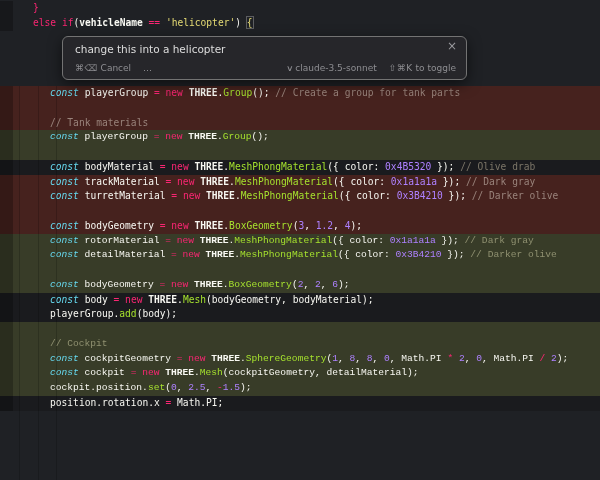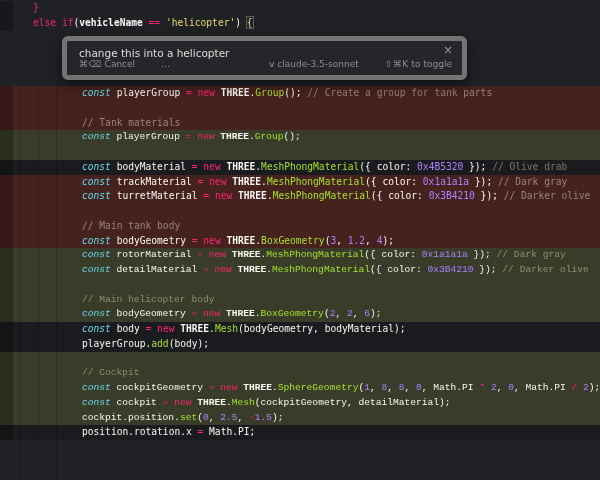--- a/index.html
+++ b/index.html
@@ -18,21 +18,21 @@
   }
   .line::before{ 
     content:"";position:absolute;left:0;top:0;bottom:0;width:13px;
     background:rgba(0,0,0,0.25);
   }
   .line.plain{background:transparent;}
   .line.normal{background:#1a1b1e;}
   .line.del{background:#46221e;}
   .line.add{background:#383c28;font-family:Liberation Mono, monospace;}
   .ind1{padding-left:33px;}
-  .ind2{padding-left:82px;}
+  .ind2{padding-left:50px;}
   .widget-gap{height:55.5px;}
   
   .tk-kw{color:#f92672;}
   .tk-ty{color:#66d9ef;font-style:italic;}
   .tk-fn{color:#a6e22e;}
   .tk-num{color:#ae81ff;}
   .tk-str{color:#e6db74;}
   .tk-pl{color:#f8f8f2;}
   .tk-bold{color:#f8f8f2;font-weight:bold;}
   .tk-cm{color:#7c7668;}
@@ -40,66 +40,64 @@
   .line.add .tk-cm{color:#8f9070;}
   .tk-brm{color:#e6db74;box-shadow:0 0 0 1px rgba(210,210,210,0.35);}
   
   .guide{
     position:absolute;top:86px;bottom:0;width:1px;
     background:rgba(0,0,0,0.18);pointer-events:none;
   }
   
   #prompt-box{
     position:absolute;left:62px;top:36px;width:405px;height:44px;
-    background:#26262a;border:5px solid #737373;border-radius:6px;
+    background:#26262a;border:1px solid #737373;border-radius:6px;
     box-shadow:0 4px 14px rgba(0,0,0,0.55);
     box-sizing:border-box;
     font-family:"DejaVu Sans",sans-serif;
   }
   #prompt-input{
     position:absolute;left:12px;top:6px;right:30px;
     font-size:10.5px;color:#dddddd;
     white-space:nowrap;overflow:hidden;
   }
   #prompt-close{
     position:absolute;right:9px;top:3px;
     font-size:12px;color:#9a9a9e;cursor:pointer;line-height:12px;
   }
   #prompt-footer{
     position:absolute;left:12px;right:10px;bottom:6px;
     display:flex;justify-content:space-between;align-items:center;
     font-size:9px;color:#8e8e92;
   }
-  .footer-left,.footer-right{display:flex;align-items:center;gap:26px;}
+  .footer-left,.footer-right{display:flex;align-items:center;gap:12px;}
   .footer-item{white-space:nowrap;}
   .chev{font-size:8px;display:inline-block;transform:scaleX(1.3);margin-right:3px;color:#8e8e92;}
   .kbd-glyph{letter-spacing:0.5px;}
 </style>
 </head>
 <body>
 
 <div id="code">
     <div class="line plain ind1"><span class="tk-kw">}</span></div>
     <div class="line plain ind1"><span class="tk-kw">else</span><span class="tk-pl"> </span><span class="tk-kw">if</span><span class="tk-pl">(</span><span class="tk-bold">vehicleName</span><span class="tk-pl"> </span><span class="tk-kw">==</span><span class="tk-pl"> </span><span class="tk-str">'helicopter'</span><span class="tk-pl">) </span><span class="tk-brm">{</span></div>
     <div class="widget-gap"></div>
     <div class="line del ind2"><span class="tk-ty">const</span><span class="tk-pl"> playerGroup </span><span class="tk-kw">=</span><span class="tk-pl"> </span><span class="tk-kw">new</span><span class="tk-pl"> </span><span class="tk-bold">THREE</span><span class="tk-pl">.</span><span class="tk-fn">Group</span><span class="tk-pl">();</span><span class="tk-cm"> // Create a group for tank parts</span></div>
     <div class="line del ind2"></div>
     <div class="line del ind2"><span class="tk-cm">// Tank materials</span></div>
     <div class="line add ind2"><span class="tk-ty">const</span><span class="tk-pl"> playerGroup </span><span class="tk-kw">=</span><span class="tk-pl"> </span><span class="tk-kw">new</span><span class="tk-pl"> </span><span class="tk-bold">THREE</span><span class="tk-pl">.</span><span class="tk-fn">Group</span><span class="tk-pl">();</span></div>
     <div class="line add ind2"></div>
     <div class="line normal ind2"><span class="tk-ty">const</span><span class="tk-pl"> bodyMaterial </span><span class="tk-kw">=</span><span class="tk-pl"> </span><span class="tk-kw">new</span><span class="tk-pl"> </span><span class="tk-bold">THREE</span><span class="tk-pl">.</span><span class="tk-fn">MeshPhongMaterial</span><span class="tk-pl">({ color: </span><span class="tk-num">0x4B5320</span><span class="tk-pl"> });</span><span class="tk-cm"> // Olive drab</span></div>
     <div class="line del ind2"><span class="tk-ty">const</span><span class="tk-pl"> trackMaterial </span><span class="tk-kw">=</span><span class="tk-pl"> </span><span class="tk-kw">new</span><span class="tk-pl"> </span><span class="tk-bold">THREE</span><span class="tk-pl">.</span><span class="tk-fn">MeshPhongMaterial</span><span class="tk-pl">({ color: </span><span class="tk-num">0x1a1a1a</span><span class="tk-pl"> });</span><span class="tk-cm"> // Dark gray</span></div>
     <div class="line del ind2"><span class="tk-ty">const</span><span class="tk-pl"> turretMaterial </span><span class="tk-kw">=</span><span class="tk-pl"> </span><span class="tk-kw">new</span><span class="tk-pl"> </span><span class="tk-bold">THREE</span><span class="tk-pl">.</span><span class="tk-fn">MeshPhongMaterial</span><span class="tk-pl">({ color: </span><span class="tk-num">0x3B4210</span><span class="tk-pl"> });</span><span class="tk-cm"> // Darker olive</span></div>
     <div class="line del ind2"></div>
-    <div class="line del ind2"><span class="tk-cm">// Main tank body</span></div>
     <div class="line del ind2"><span class="tk-ty">const</span><span class="tk-pl"> bodyGeometry </span><span class="tk-kw">=</span><span class="tk-pl"> </span><span class="tk-kw">new</span><span class="tk-pl"> </span><span class="tk-bold">THREE</span><span class="tk-pl">.</span><span class="tk-fn">BoxGeometry</span><span class="tk-pl">(</span><span class="tk-num">3</span><span class="tk-pl">, </span><span class="tk-num">1.2</span><span class="tk-pl">, </span><span class="tk-num">4</span><span class="tk-pl">);</span></div>
     <div class="line add ind2"><span class="tk-ty">const</span><span class="tk-pl"> rotorMaterial </span><span class="tk-kw">=</span><span class="tk-pl"> </span><span class="tk-kw">new</span><span class="tk-pl"> </span><span class="tk-bold">THREE</span><span class="tk-pl">.</span><span class="tk-fn">MeshPhongMaterial</span><span class="tk-pl">({ color: </span><span class="tk-num">0x1a1a1a</span><span class="tk-pl"> });</span><span class="tk-cm"> // Dark gray</span></div>
     <div class="line add ind2"><span class="tk-ty">const</span><span class="tk-pl"> detailMaterial </span><span class="tk-kw">=</span><span class="tk-pl"> </span><span class="tk-kw">new</span><span class="tk-pl"> </span><span class="tk-bold">THREE</span><span class="tk-pl">.</span><span class="tk-fn">MeshPhongMaterial</span><span class="tk-pl">({ color: </span><span class="tk-num">0x3B4210</span><span class="tk-pl"> });</span><span class="tk-cm"> // Darker olive</span></div>
     <div class="line add ind2"></div>
-    <div class="line add ind2"><span class="tk-cm">// Main helicopter body</span></div>
     <div class="line add ind2"><span class="tk-ty">const</span><span class="tk-pl"> bodyGeometry </span><span class="tk-kw">=</span><span class="tk-pl"> </span><span class="tk-kw">new</span><span class="tk-pl"> </span><span class="tk-bold">THREE</span><span class="tk-pl">.</span><span class="tk-fn">BoxGeometry</span><span class="tk-pl">(</span><span class="tk-num">2</span><span class="tk-pl">, </span><span class="tk-num">2</span><span class="tk-pl">, </span><span class="tk-num">6</span><span class="tk-pl">);</span></div>
     <div class="line normal ind2"><span class="tk-ty">const</span><span class="tk-pl"> body </span><span class="tk-kw">=</span><span class="tk-pl"> </span><span class="tk-kw">new</span><span class="tk-pl"> </span><span class="tk-bold">THREE</span><span class="tk-pl">.</span><span class="tk-fn">Mesh</span><span class="tk-pl">(bodyGeometry, bodyMaterial);</span></div>
     <div class="line normal ind2"><span class="tk-pl">playerGroup.</span><span class="tk-fn">add</span><span class="tk-pl">(body);</span></div>
     <div class="line add ind2"></div>
     <div class="line add ind2"><span class="tk-cm">// Cockpit</span></div>
     <div class="line add ind2"><span class="tk-ty">const</span><span class="tk-pl"> cockpitGeometry </span><span class="tk-kw">=</span><span class="tk-pl"> </span><span class="tk-kw">new</span><span class="tk-pl"> </span><span class="tk-bold">THREE</span><span class="tk-pl">.</span><span class="tk-fn">SphereGeometry</span><span class="tk-pl">(</span><span class="tk-num">1</span><span class="tk-pl">, </span><span class="tk-num">8</span><span class="tk-pl">, </span><span class="tk-num">8</span><span class="tk-pl">, </span><span class="tk-num">0</span><span class="tk-pl">, Math.PI </span><span class="tk-kw">*</span><span class="tk-pl"> </span><span class="tk-num">2</span><span class="tk-pl">, </span><span class="tk-num">0</span><span class="tk-pl">, Math.PI </span><span class="tk-kw">/</span><span class="tk-pl"> </span><span class="tk-num">2</span><span class="tk-pl">);</span></div>
     <div class="line add ind2"><span class="tk-ty">const</span><span class="tk-pl"> cockpit </span><span class="tk-kw">=</span><span class="tk-pl"> </span><span class="tk-kw">new</span><span class="tk-pl"> </span><span class="tk-bold">THREE</span><span class="tk-pl">.</span><span class="tk-fn">Mesh</span><span class="tk-pl">(cockpitGeometry, detailMaterial);</span></div>
     <div class="line add ind2"><span class="tk-pl">cockpit.position.</span><span class="tk-fn">set</span><span class="tk-pl">(</span><span class="tk-num">0</span><span class="tk-pl">, </span><span class="tk-num">2.5</span><span class="tk-pl">, </span><span class="tk-kw">-</span><span class="tk-num">1.5</span><span class="tk-pl">);</span></div>
     <div class="line normal ind2"><span class="tk-pl">position.rotation.x </span><span class="tk-kw">=</span><span class="tk-pl"> Math.PI;</span></div>
   </div>

